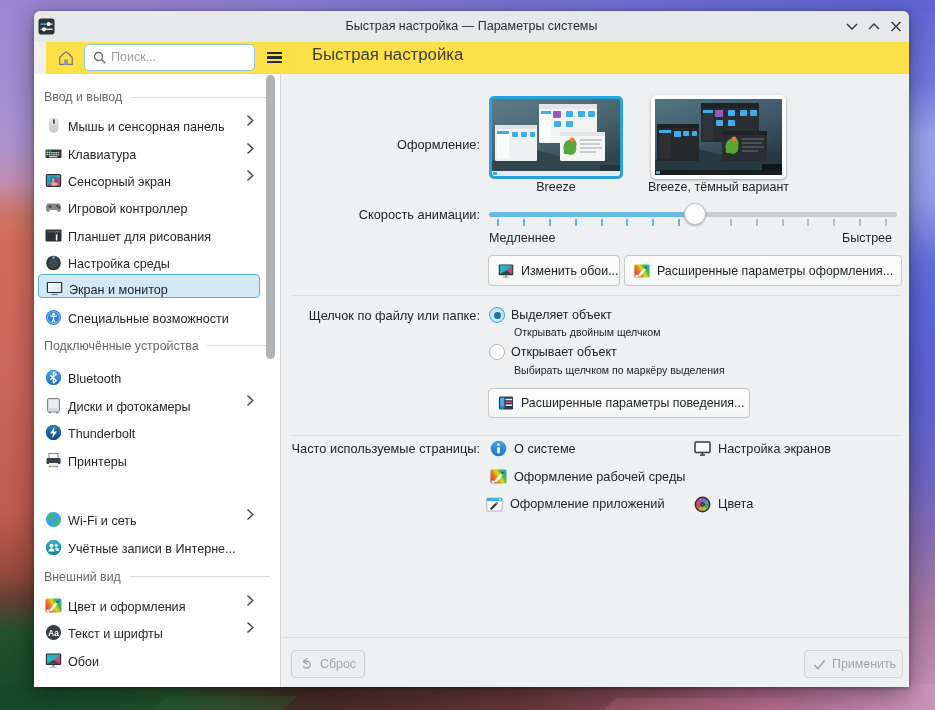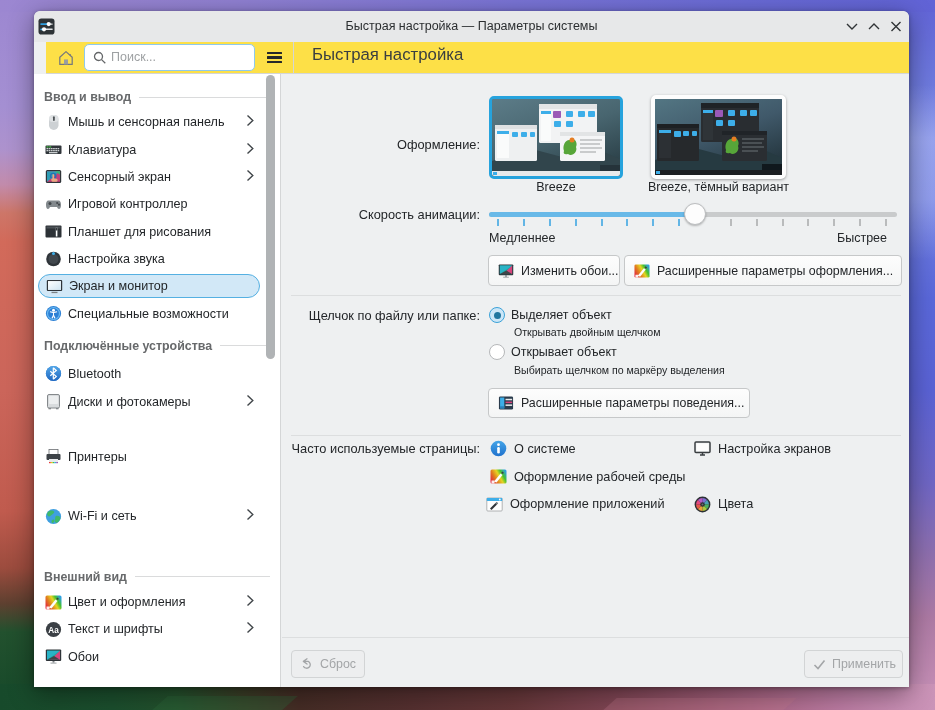--- a/index.html
+++ b/index.html
@@ -35,26 +35,26 @@
   .searchbox { position:absolute; left:38px; top:2px; width:171px; height:27px; background:#fff; border:1.5px solid #8ec9ec; border-radius:5px; }
   .searchbox .ph { position:absolute; left:26px; top:0; height:25px; line-height:25px; font-size:12.5px; color:#9ea1a3; }
   .hamb { position:absolute; left:221px; top:10px; width:15px; height:11px; }
   .hamb div { height:2.2px; background:#25282a; border-radius:0.5px; margin-bottom:2.2px; }
   .pagetitle { position:absolute; left:266px; top:-3px; height:32px; line-height:32px; font-size:16.8px; color:#3a3e40; }
 
   
   .sidebar { position:absolute; left:0; top:63px; width:247px; height:613px; background:#ffffff; border-right:1px solid #d4d6d7; }
   .content { position:absolute; left:248px; top:63px; width:627px; height:613px; background:#eef0f1; }
 
-  .srow { position:absolute; left:4px; width:222px; height:24px; display:flex; align-items:center; font-size:12.6px; color:#232629; }
+  .srow { position:absolute; left:4px; width:222px; height:24px; display:flex; align-items:flex-end; font-size:12.6px; color:#232629; }
   .srow .ic { width:17px; height:17px; margin-left:7px; flex:none; }
   .srow .lb { margin-left:6px; white-space:nowrap; }
   .srow .chev { position:absolute; right:6px; top:4px; }
-  .srow.sel { background:#d2e8f7; border:1px solid #55b0e2; border-radius:12px; }
-  .shead { position:absolute; left:10px; width:228px; height:18px; display:flex; align-items:center; font-size:12.4px; font-weight:bold; color:#67696b; }
+  .srow.sel { background:#d2e8f7; border:1px solid #55b0e2; border-radius:4px; }
+  .shead { position:absolute; left:10px; width:228px; height:18px; display:flex; align-items:center; font-size:12.4px; font-weight:normal; color:#67696b; }
   .shead .line { flex:1; height:1px; background:#dadbdc; margin-left:8px; margin-right:2px; }
   .sscroll { position:absolute; left:232px; top:1px; width:9px; height:284px; background:#b0b3b5; border-radius:4.5px; }
 
   
   .rlabel { position:absolute; font-size:12.8px; color:#232629; text-align:right; }
   .sep { position:absolute; left:9px; width:610px; height:1px; background:#dcdedf; }
 
   .thumb1 { position:absolute; left:207px; top:22px; width:134px; height:83px; border:3px solid #26a3dd; border-radius:5px; overflow:hidden; background:#50707c; }
   .thumb2 { position:absolute; left:369px; top:21px; width:135px; height:84px; border:4px solid #fdfdfd; border-radius:5px; overflow:hidden; background:#3d5a66; box-shadow:0 1px 3px rgba(0,0,0,.35); }
   .tcap { position:absolute; top:106px; font-size:12.5px; color:#232629; text-align:center; }
@@ -209,21 +209,21 @@
         </svg>
       <span class="lb">Планшет для рисования</span>
     </div>
 
     <div class="srow" style="top:172.5px">
       <svg class="ic" viewBox="0 0 17 17">
           <circle cx="8.5" cy="9" r="7.3" fill="#2f3439"></circle>
           <circle cx="8.5" cy="9" r="5" fill="#41474d"></circle>
           <circle cx="8.5" cy="3.4" r="1.5" fill="#3daee9"></circle>
         </svg>
-      <span class="lb">Настройка звука</span>
+      <span class="lb">Настройка среды</span>
     </div>
 
     <div class="srow sel" style="top:200px">
       <svg class="ic" viewBox="0 0 17 17">
           <rect x="0.8" y="2" width="15.4" height="11" rx="1" fill="#2f3439"></rect>
           <rect x="2" y="3.2" width="13" height="8.6" fill="#f3fafd"></rect>
           <rect x="2" y="3.2" width="13" height="8.6" fill="url(#scr1)"></rect>
           <defs>
             <linearGradient id="scr1" x1="0" y1="0" x2="1" y2="1">
               <stop offset="0" stop-color="#ffffff"></stop>
@@ -271,20 +271,34 @@
           <rect x="4" y="3" width="9" height="8" rx="1" fill="#eceeef"></rect>
           <rect x="3.5" y="15" width="2.5" height="1.3" fill="#85898c"></rect>
           <rect x="11" y="15" width="2.5" height="1.3" fill="#85898c"></rect>
         </svg>
       <span class="lb">Диски и фотокамеры</span>
       <svg class="chev" width="8" height="13" viewBox="0 0 8 13">
           <path d="M1.5 1.5 L6.8 6.5 L1.5 11.5" stroke="#41464a" stroke-width="1.4" fill="none"></path>
         </svg>
     </div>
 
+    <div class="srow" style="top:343px">
+      <svg class="ic" viewBox="0 0 17 17">
+          <circle cx="8.5" cy="8.5" r="7.6" fill="#15639e"></circle>
+          <circle cx="8.5" cy="8.5" r="7.6" fill="url(#tb1)"></circle>
+          <defs>
+            <linearGradient id="tb1" x1="0" y1="0" x2="0" y2="1">
+              <stop offset="0" stop-color="#2a7ec0"></stop>
+              <stop offset="1" stop-color="#0d4a80"></stop>
+            </linearGradient>
+          </defs>
+          <path d="M9.5 2.5 L5 9.5 L8 9.5 L7 14.5 L12 7.5 L9 7.5 Z" fill="#fff"></path>
+        </svg>
+      <span class="lb">Thunderbolt</span>
+    </div>
 
     <div class="srow" style="top:370.5px">
       <svg class="ic" viewBox="0 0 17 17">
           <rect x="4" y="1.5" width="9" height="5" fill="#fdfdfd" stroke="#6a6e72" stroke-width="0.8"></rect>
           <rect x="1.5" y="6" width="14" height="6" rx="1" fill="#3c4146"></rect>
           <rect x="4" y="11" width="9" height="3.5" fill="#e8eaeb"></rect>
           <g>
             <rect x="4" y="14" width="1.8" height="1.2" fill="#e93a3a"></rect>
             <rect x="5.8" y="14" width="1.8" height="1.2" fill="#f5c211"></rect>
             <rect x="7.6" y="14" width="1.8" height="1.2" fill="#3ecc41"></rect>
@@ -302,20 +316,37 @@
           <path d="M3 4 C5 2.5 8 2 9 3.5 C10 5 7.5 6 6 7.5 C4.5 9 3.5 8.5 2.5 7.5 C1.8 6.3 2 5 3 4 Z" fill="#3fb96a"></path>
           <path d="M11 8 C13 7.5 15 8.5 15.5 10 C15 12.5 13 14.5 11.5 15 C10 14.5 9.5 13 10 11.5 C10.3 10 10 8.5 11 8 Z" fill="#3fb96a"></path>
           <path d="M7 12 C8 11 9.5 11.5 9.5 12.8 C9.5 14 8.5 15 7.3 15.2 C6.3 14.5 6.3 13 7 12 Z" fill="#3fb96a"></path>
         </svg>
       <span class="lb">Wi-Fi и сеть</span>
       <svg class="chev" width="8" height="13" viewBox="0 0 8 13">
           <path d="M1.5 1.5 L6.8 6.5 L1.5 11.5" stroke="#41464a" stroke-width="1.4" fill="none"></path>
         </svg>
     </div>
 
+    <div class="srow" style="top:457.5px">
+      <svg class="ic" viewBox="0 0 17 17">
+          <circle cx="8.5" cy="8.5" r="7.6" fill="#1d99a8"></circle>
+          <circle cx="8.5" cy="8.5" r="7.6" fill="url(#oa1)"></circle>
+          <defs>
+            <linearGradient id="oa1" x1="0" y1="0" x2="0" y2="1">
+              <stop offset="0" stop-color="#37b2c4"></stop>
+              <stop offset="1" stop-color="#11808e"></stop>
+            </linearGradient>
+          </defs>
+          <circle cx="6.5" cy="6.8" r="2" fill="#fff"></circle>
+          <path d="M3.5 12.5 C3.5 10.3 5 9.3 6.5 9.3 C8 9.3 9.5 10.3 9.5 12.5 Z" fill="#fff"></path>
+          <circle cx="11.3" cy="6.3" r="1.6" fill="#cfeef3"></circle>
+          <path d="M9.8 8.9 C10.3 8.3 12.3 8.2 13.2 9 C14 9.7 14.2 11.3 14.2 11.9 L11 11.9" fill="#cfeef3"></path>
+        </svg>
+      <span class="lb">Учётные записи в Интерне...</span>
+    </div>
 
     <div class="shead" style="top:493.5px">
         <span>Внешний вид</span>
         <span class="line"></span>
       </div>
 
     <div class="srow" style="top:516px">
       <svg class="ic" viewBox="0 0 17 17">
           <defs>
             <linearGradient id="cw1" x1="0" y1="0.75" x2="1" y2="0.25">
@@ -481,21 +512,21 @@
       <div style="position:absolute;left:447.8px;top:145px;width:2px;height:7px;background:#b9bbbc"></div>
       <div style="position:absolute;left:473.7px;top:145px;width:2px;height:7px;background:#b9bbbc"></div>
       <div style="position:absolute;left:499.5px;top:145px;width:2px;height:7px;background:#b9bbbc"></div>
       <div style="position:absolute;left:525.4px;top:145px;width:2px;height:7px;background:#b9bbbc"></div>
       <div style="position:absolute;left:551.3px;top:145px;width:2px;height:7px;background:#b9bbbc"></div>
       <div style="position:absolute;left:577.1px;top:145px;width:2px;height:7px;background:#b9bbbc"></div>
       <div style="position:absolute;left:603px;top:145px;width:2px;height:7px;background:#b9bbbc"></div>
     </div>
     <div style="position:absolute;left:402px;top:129px;width:22px;height:22px;border-radius:50%;background:#fdfdfd;border:1px solid #bcbec0;box-shadow:0 1px 2px rgba(0,0,0,.25)"></div>
     <div class="ctext" style="left:207px;top:157px">Медленнее</div>
-    <div class="ctext" style="left:555px;top:157px;width:60px;text-align:left">Быстрее</div>
+    <div class="ctext" style="left:555px;top:157px;width:60px;text-align:center">Быстрее</div>
 
     <div class="btn" style="left:206px;top:181px;width:132px">
       <svg class="bic" viewBox="0 0 17 17">
           <rect x="0.8" y="1.5" width="15.4" height="11.5" rx="1" fill="#2f3439"></rect>
           <rect x="2" y="2.7" width="13" height="9.1" fill="#1ea8a0"></rect>
           <path d="M2 2.7 L15 2.7 L2 11.8 Z" fill="#29b3c6"></path>
           <path d="M15 2.7 L15 11.8 L5.5 11.8 Z" fill="#d8447c"></path>
           <path d="M2 11.8 L15 11.8 L9 8 Z" fill="#3f4549"></path>
           <rect x="7.5" y="13" width="2" height="1.6" fill="#7b8084"></rect>
           <rect x="5.5" y="14.6" width="6" height="1" fill="#9da2a5"></rect>

